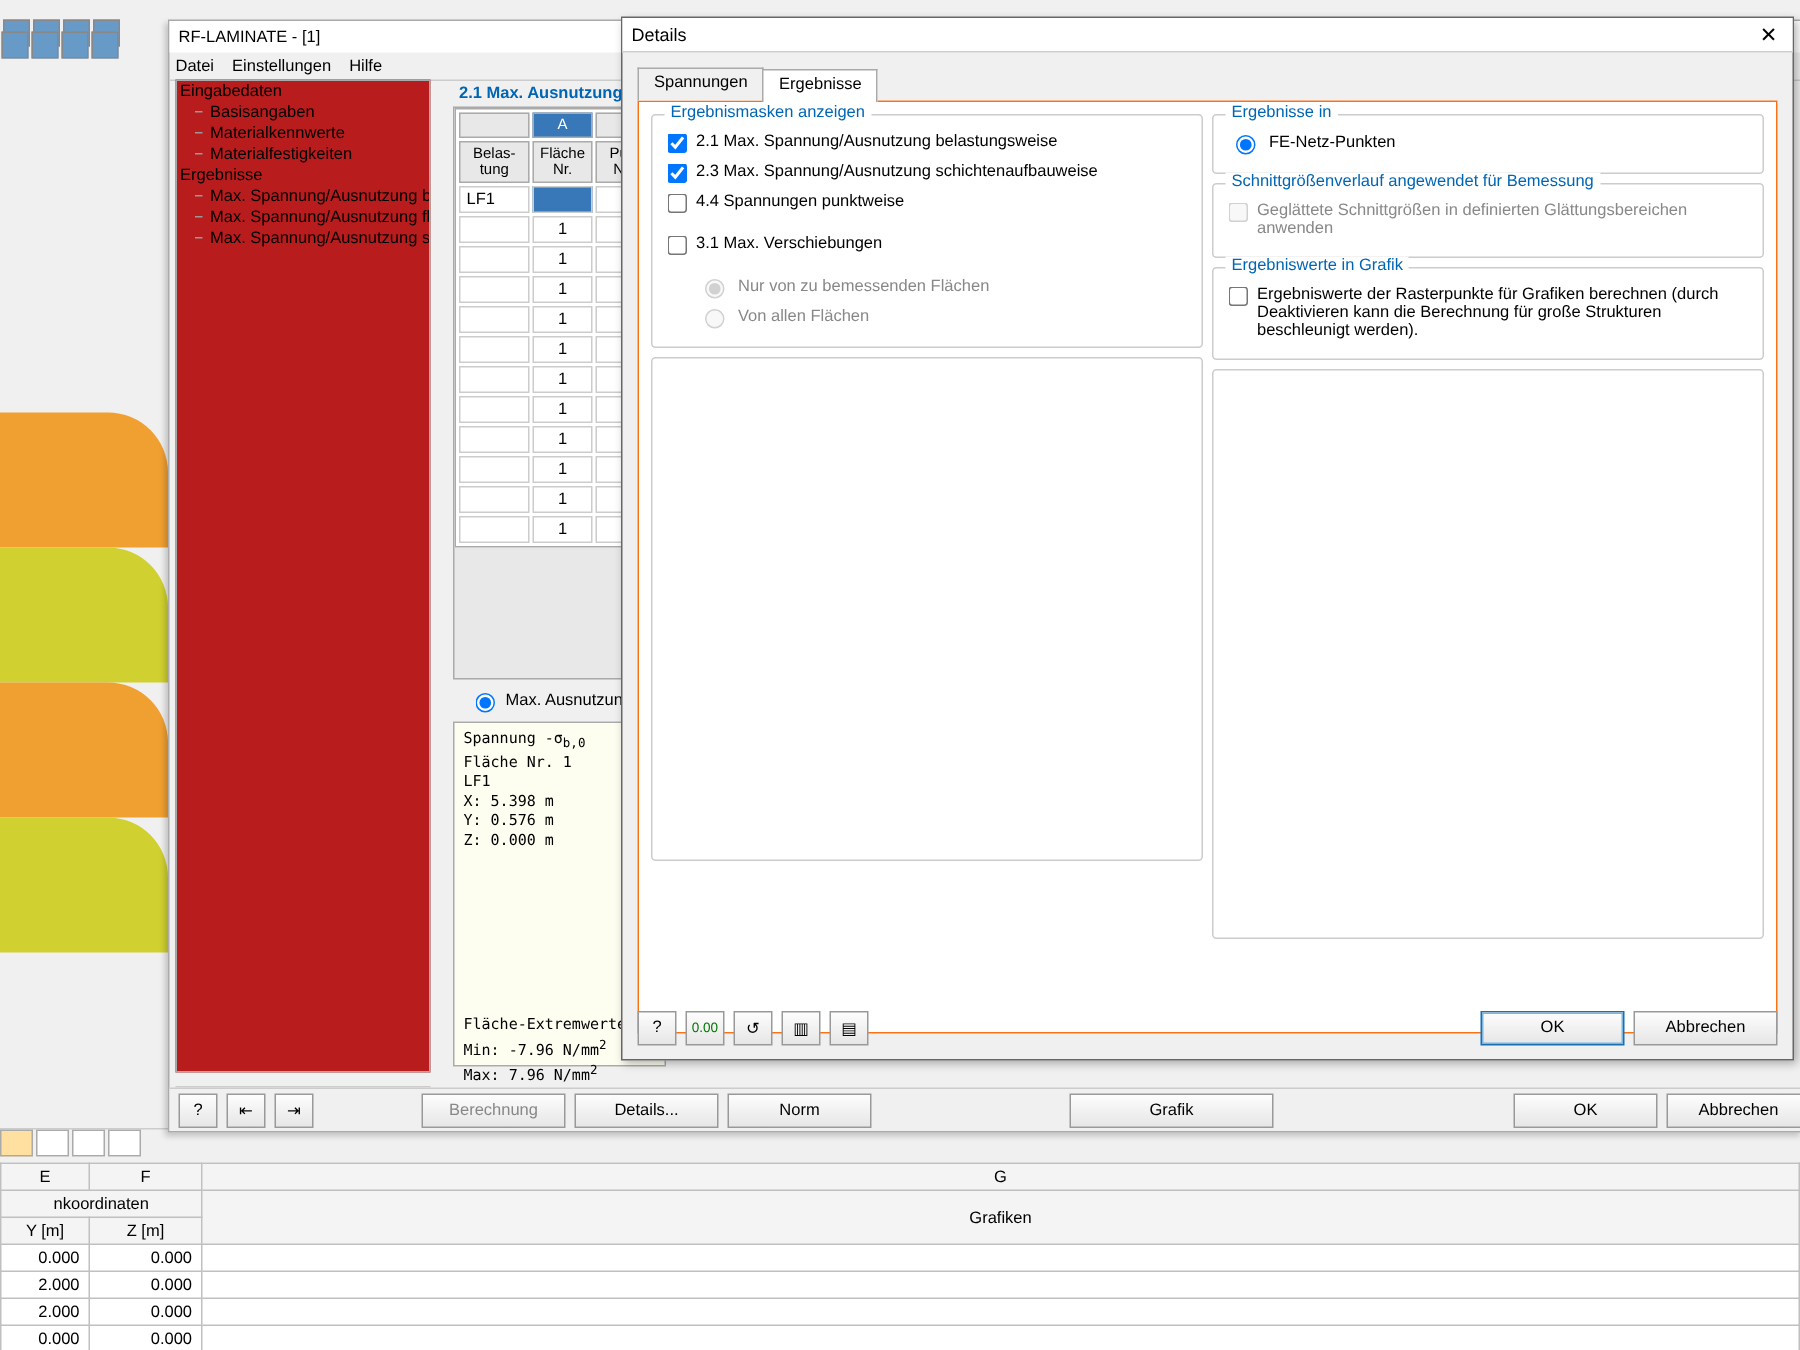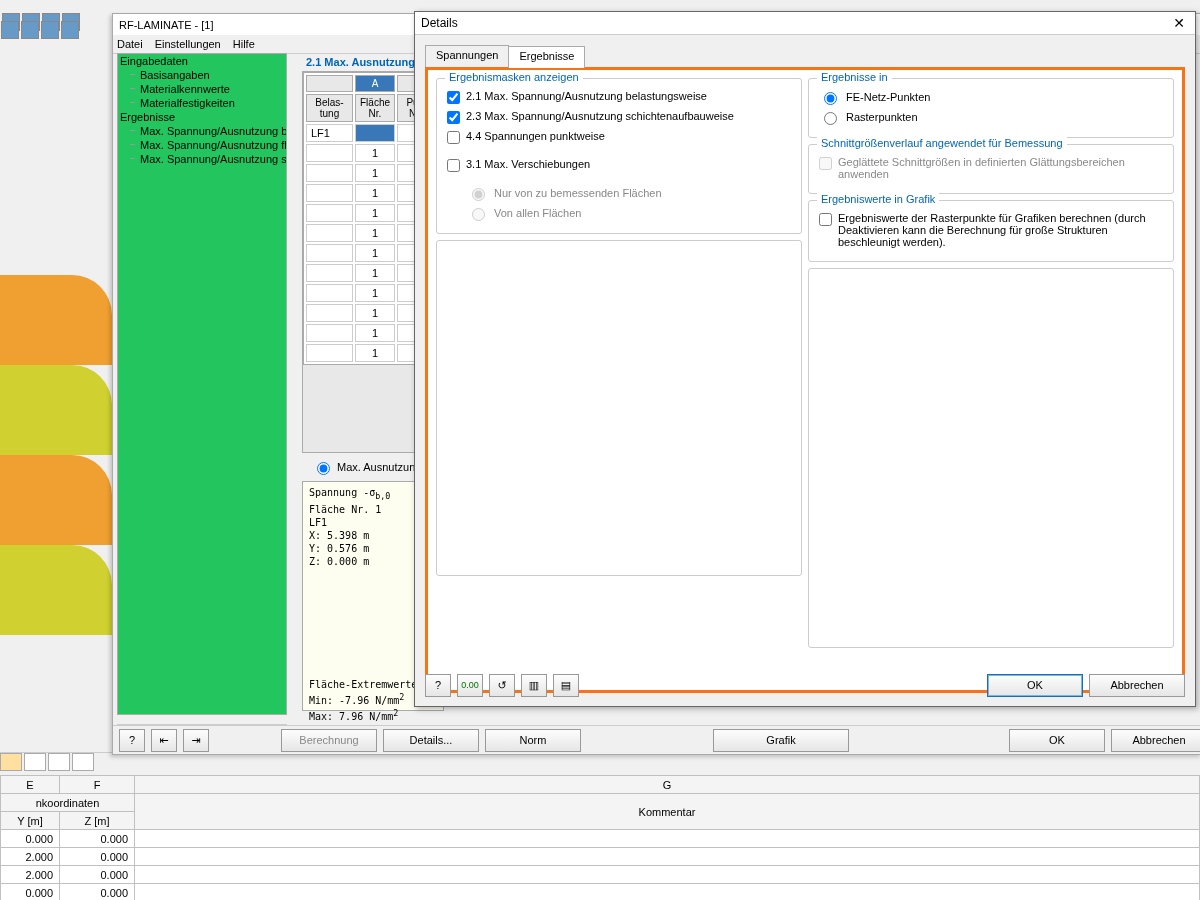--- a/index.html
+++ b/index.html
@@ -14,21 +14,21 @@
 .toolbar2{position:absolute;left:0;top:20px;width:112px;height:20px;display:flex;gap:2px;padding:1px}
 
 .tabstrip{position:absolute;left:0;top:752px;width:112px;height:18px;background:#f0f0f0;display:flex;gap:2px;border-top:1px solid #ccc}
 .minitab{width:20px;height:16px;border:1px solid #aaa;background:#fff}
 
 .main-win{position:absolute;left:112px;top:13px;width:1088px;height:740px;background:#f0f0f0;border:1px solid #aaa;box-shadow:-2px 2px 4px rgba(0,0,0,.2)}
 .main-title{height:17px;background:#fff;padding:2px 6px;font-size:11px;display:flex;align-items:center}
 .main-menu{height:18px;border-bottom:1px solid #ccc;display:flex;align-items:center;padding:0 4px;gap:12px}
 .main-menu span{color:#000}
 
-.tree{position:absolute;left:4px;top:39px;width:168px;height:660px;background:#22c55e;border:1px solid #aaa;overflow:hidden}
+.tree{position:absolute;left:4px;top:39px;width:168px;height:660px;background:#b91c1c;border:1px solid #aaa;overflow:hidden}
 .tree-h{font-size:11px;padding:1px 2px}
 .tree-i{padding:1px 2px 1px 22px;white-space:nowrap;position:relative}
 .tree-i::before{content:"";position:absolute;left:12px;top:6px;width:5px;height:1px;background:#999}
 .tree-g::before{display:none}
 
 .scroller{position:absolute;left:4px;bottom:12px;width:168px;height:16px;background:#f0f0f0;border:1px solid #ccc;display:flex;align-items:center}
 .scroller .thumb{width:40px;height:12px;background:#ccc;margin-left:30px}
 .scroller .arr{width:14px;height:14px;display:flex;align-items:center;justify-content:center;color:#666}
 
 .content{position:absolute;left:189px;top:39px;width:230px;height:680px}
@@ -48,21 +48,21 @@
 .btn.disabled{color:#888}
 .icobtn{border:1px solid #999;background:linear-gradient(#fdfdfd,#e6e6e6);width:24px;height:21px;display:flex;align-items:center;justify-content:center}
 
 
 .dlg{position:absolute;left:414px;top:11px;width:780px;height:694px;background:#f0f0f0;border:1px solid #666;box-shadow:2px 2px 6px rgba(0,0,0,.3)}
 .dlg-title{height:22px;background:#fff;border-bottom:1px solid #ccc;display:flex;align-items:center;padding:0 6px;font-size:12px}
 .dlg-title .x{margin-left:auto;font-size:14px;width:20px;text-align:center}
 .dlg-tabs{display:flex;height:22px;margin:10px 10px 0 10px}
 .dlg-tab{border:1px solid #aaa;border-bottom:none;padding:3px 10px;font-size:11px;background:#f0f0f0;margin-right:-1px}
 .dlg-tab.active{background:#fff;position:relative;top:1px}
-.dlg-body{margin:0 10px;background:#fff;border:3px solid #f97316;height:604px;padding:8px;display:flex;gap:6px}
+.dlg-body{margin:0 10px;background:#fff;border:1px solid #f97316;height:604px;padding:8px;display:flex;gap:6px}
 .col{flex:1}
 .fset{border:1px solid #ccc;border-radius:3px;padding:8px 10px 10px 10px;margin-bottom:6px;position:relative}
 .fset .legend{position:absolute;top:-8px;left:8px;background:#fff;padding:0 4px;color:#0066b3;font-size:11px}
 .cb{display:flex;align-items:flex-start;gap:6px;padding:3px 0;font-size:11px}
 .cb input{margin:1px 0 0 0}
 .rb{display:flex;align-items:center;gap:6px;padding:2px 0;font-size:11px}
 .empty{border:1px solid #ccc;border-radius:3px;height:334px}
 .dlg-foot{position:absolute;left:10px;right:10px;bottom:8px;height:26px;display:flex;align-items:center;gap:6px}
 .dlg-foot .spacer{flex:1}
 .btn.primary{border:1px solid #1a6fb0;box-shadow:0 0 0 1px #7ab6e0 inset}
@@ -285,24 +285,20 @@
       </div>
       <div class="empty"></div>
     </div>
     <div class="col">
       <div class="fset">
         <span class="legend">Ergebnisse in</span>
         <label class="rb">
             <input type="radio" checked="" style="">
             <span>FE-Netz-Punkten</span>
           </label>
-        <label class="rb">
-            <input type="radio" style="">
-            <span>Rasterpunkten</span>
-          </label>
       </div>
       <div class="fset" style="color:#888">
         <span class="legend">Schnittgrößenverlauf angewendet für Bemessung</span>
         <label class="cb">
             <input type="checkbox" disabled="" style="">
             <span>Geglättete Schnittgrößen in definierten Glättungsbereichen anwenden</span>
           </label>
       </div>
       <div class="fset">
         <span class="legend">Ergebniswerte in Grafik</span>
@@ -329,21 +325,21 @@
 <div class="sheet">
   <table>
     <tbody>
         <tr>
       <th style="width:56px">E</th>
       <th style="width:72px">F</th>
       <th>G</th>
     </tr>
     <tr>
       <th colspan="2">nkoordinaten</th>
-      <th rowspan="2">Kommentar</th>
+      <th rowspan="2">Grafiken</th>
     </tr>
     <tr>
       <th>Y [m]</th>
       <th>Z [m]</th>
     </tr>
     <tr>
           <td class="numcell">0.000</td>
           <td class="numcell">0.000</td>
           <td></td>
         </tr>

